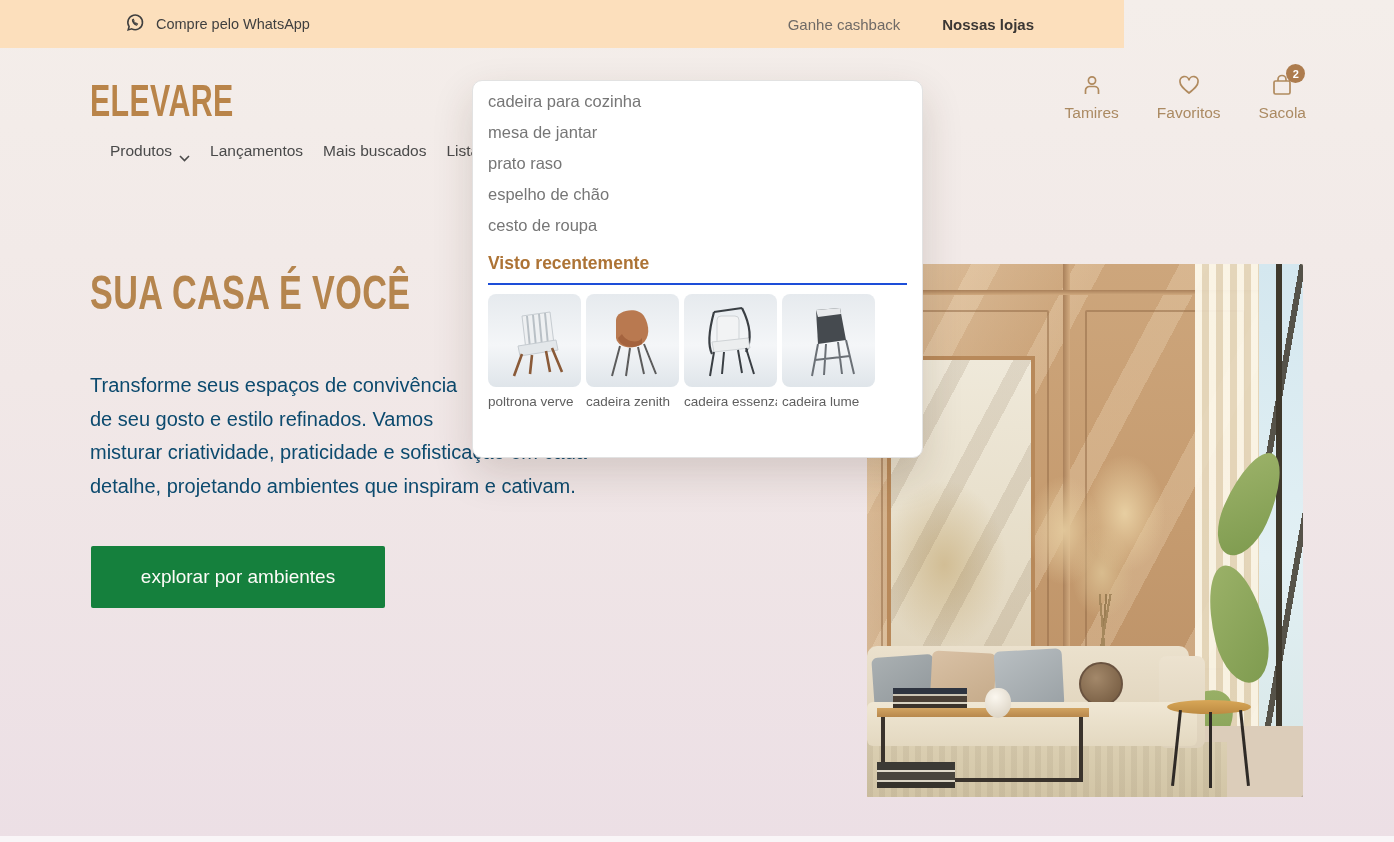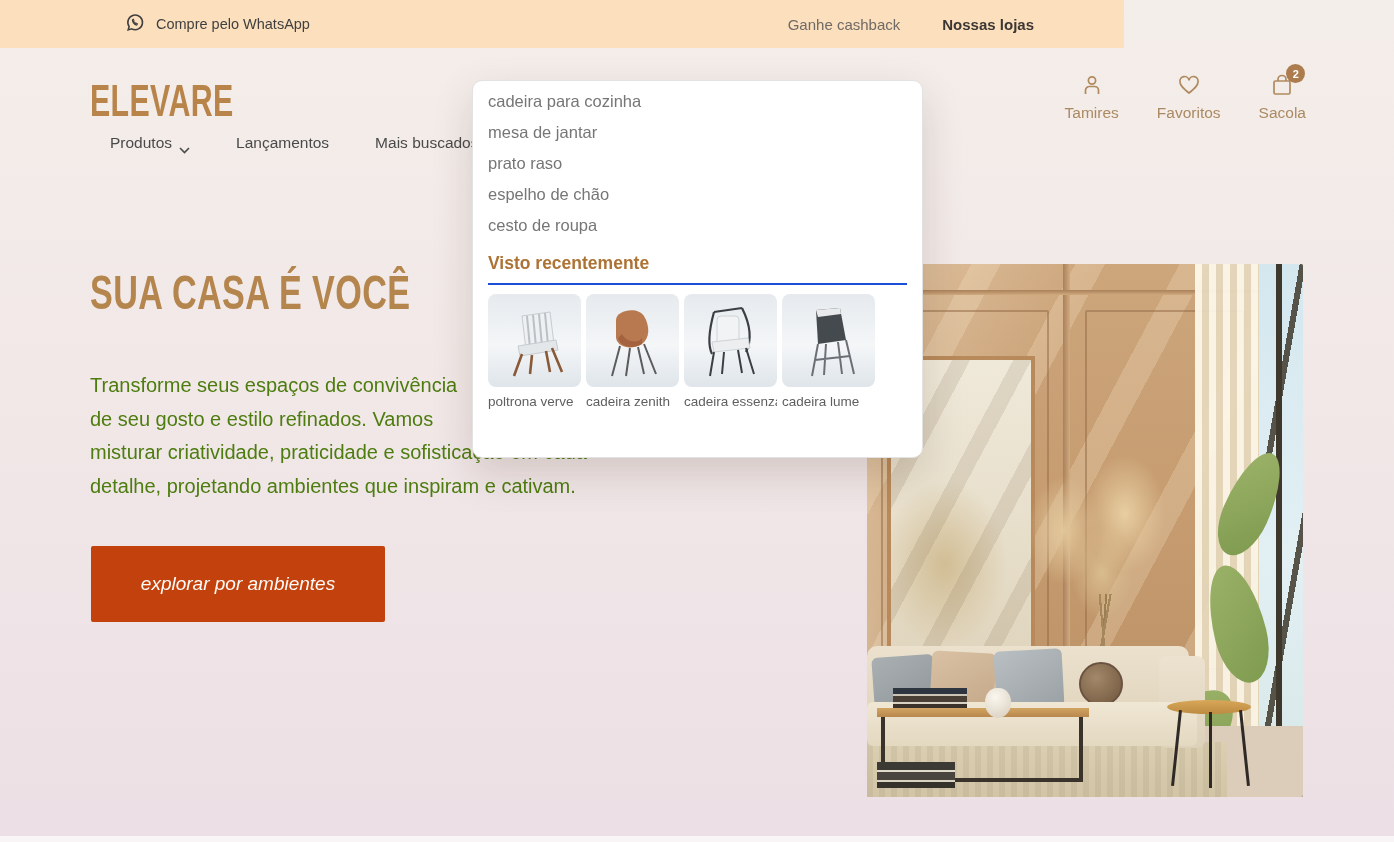--- a/index.html
+++ b/index.html
@@ -21,22 +21,22 @@
   .tb-link-muted { color:#6f6a66; cursor:pointer; }
   .tb-link-strong { color:#3b3734; font-weight:600; cursor:pointer; }
 
   
   .logo {
     position:absolute; left:90px; top:76px; z-index:2;
     color:#b98449; font-weight:800; font-size:41px; letter-spacing:.5px;
     transform:scale(.74,1.08); transform-origin:left top; white-space:nowrap;
   }
   .nav {
-    position:absolute; left:110px; top:134px; z-index:2;
-    display:flex; align-items:center; gap:46px;
+    position:absolute; left:110px; top:142px; z-index:2;
+    display:flex; align-items:center; gap:20px;
     font-size:15.5px; color:#4a4a4a; white-space:nowrap;
   }
   .nav-item { display:flex; align-items:center; gap:7px; cursor:pointer; }
   .chev { width:11px; height:7px; display:inline-block; }
 
   .account {
     position:absolute; right:88px; top:72px; z-index:2;
     display:flex; align-items:flex-start; gap:38px;
   }
   .acct-item { display:flex; flex-direction:column; align-items:center; gap:6px; cursor:pointer; }
@@ -49,26 +49,26 @@
   }
 
   
   .hero-title {
     position:absolute; left:90px; top:266px; z-index:1;
     color:#b5854e; font-weight:800; font-size:45px; letter-spacing:.5px;
     transform:scale(.76,1.05); transform-origin:left top; white-space:nowrap;
   }
   .hero-para {
     position:absolute; left:90px; top:369px; z-index:1;
-    font-size:20px; line-height:33.5px; color:#4d7c0f; white-space:nowrap;
+    font-size:20px; line-height:33.5px; color:#0c4a6e; white-space:nowrap;
   }
   .cta-btn {
     position:absolute; left:91px; top:546px; z-index:1;
-    width:294px; height:76px; background:#c2410c; border:none; border-radius:2px;
-    color:#fdfbf8; font-size:19px; font-family:"Liberation Sans",sans-serif; cursor:pointer;font-style:italic;
+    width:294px; height:62px; background:#15803d; border:none; border-radius:2px;
+    color:#fdfbf8; font-size:19px; font-family:"Liberation Sans",sans-serif; cursor:pointer;
   }
 
   
   .hero-img {
     position:absolute; left:867px; top:264px; width:436px; height:533px;
     z-index:1; overflow:hidden; border-radius:2px; background:#c49a6f;
   }
   .wall {
     position:absolute; inset:0;
     background:

